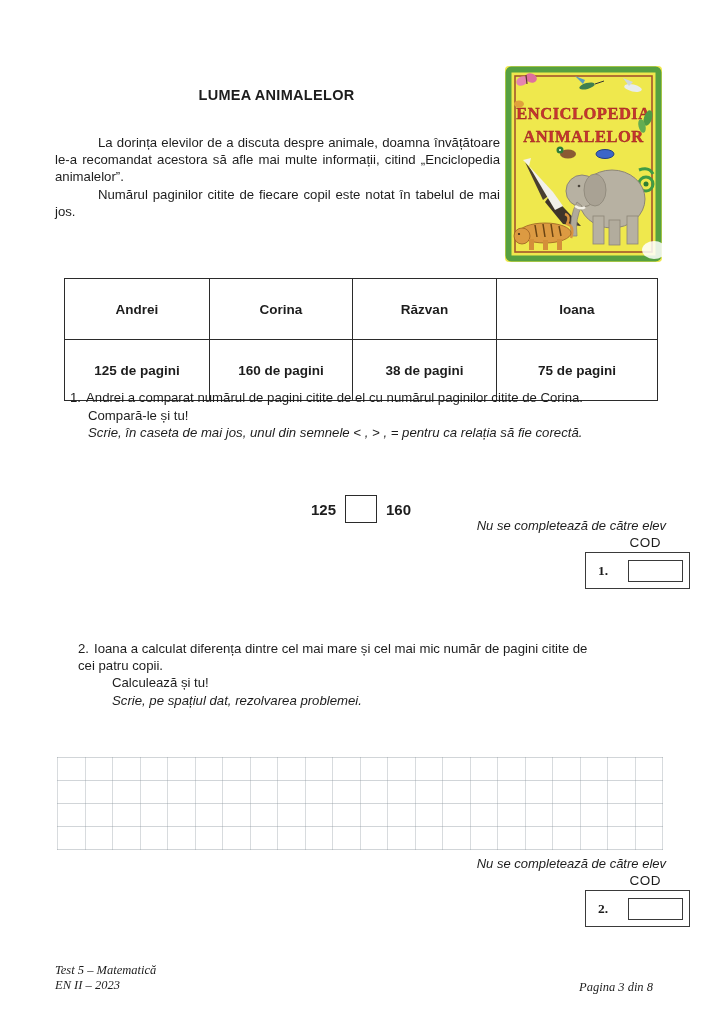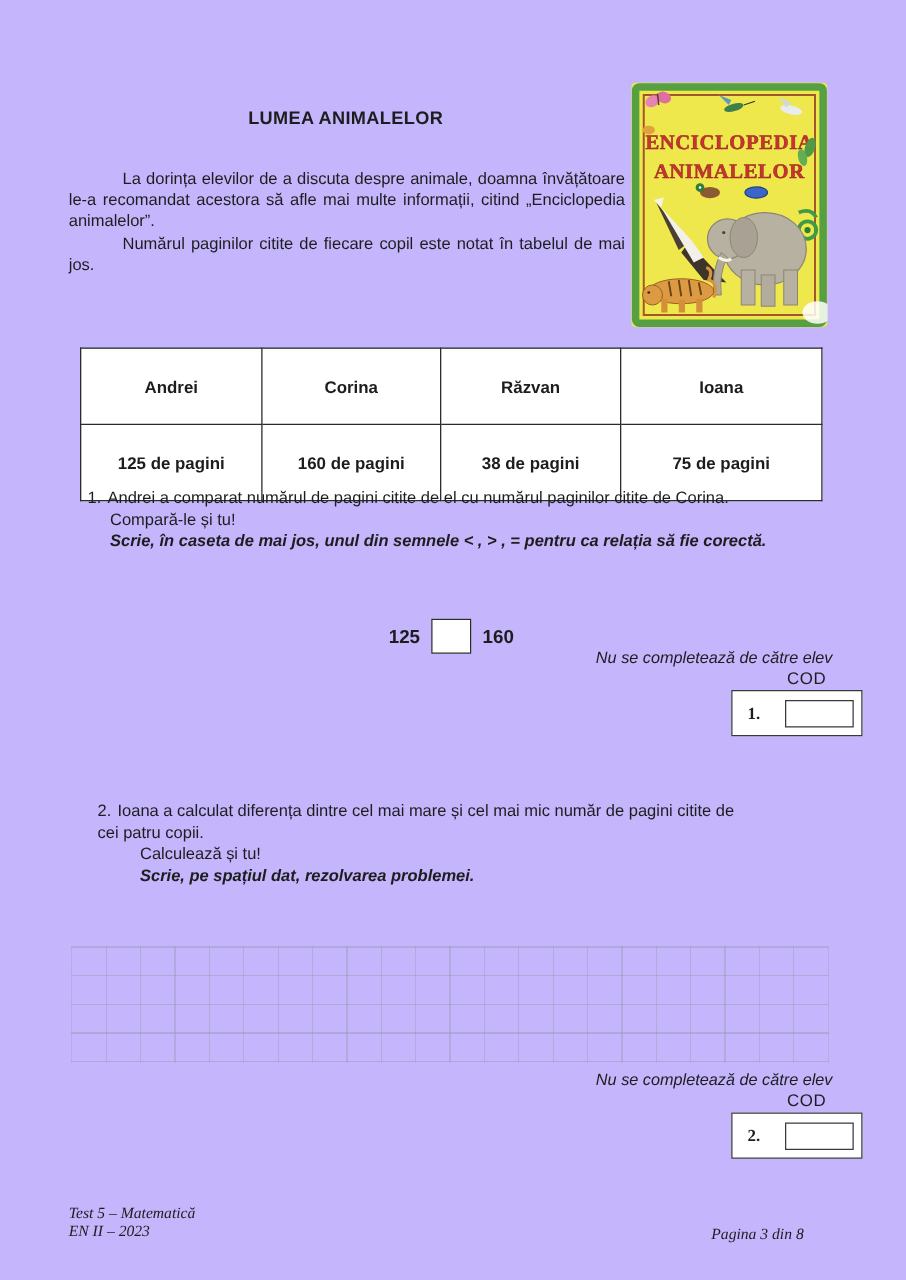--- a/index.html
+++ b/index.html
@@ -1,18 +1,18 @@
 <!DOCTYPE html>
 <html><head>
 <meta charset="utf-8">
 <style>
   html,body{margin:0;padding:0;background:#e8e8e8;}
   .page{
     position:relative;width:725px;height:1024px;margin:0 auto;
-    background:#c4b5fd;color:#1d1d1d;overflow:hidden;
+    background:#ffffff;color:#1d1d1d;overflow:hidden;
     font-family:"Liberation Sans",sans-serif;
   }
   
   .doc-title{position:absolute;left:55px;top:87px;width:443px;margin:0;
     text-align:center;font-size:14.5px;font-weight:bold;letter-spacing:.3px;}
   
   .book{position:absolute;left:505px;top:66px;width:157px;height:196px;}
   
   .intro{position:absolute;left:55px;top:134px;width:445px;
     font-size:13.2px;line-height:17.2px;text-align:justify;}
@@ -26,21 +26,21 @@
   .data-table col:nth-child(3){width:144px;}
   .data-table col:nth-child(4){width:161px;}
   
   .q1{position:absolute;left:70px;top:389px;width:600px;font-size:13.2px;line-height:17.6px;}
   .q2{position:absolute;left:78px;top:640px;width:610px;font-size:13.2px;line-height:17.2px;}
   .qline{white-space:nowrap;}
   .qnum{margin-right:5px;}
   .q1 .cont{margin-left:18px;}
   .q2 .cont2{margin-left:34px;}
   .qbold{font-weight:normal;}
-  .qbi{font-weight:bold;font-style:italic;}
+  .qbi{font-weight:normal;font-style:italic;}
   
   .compare{position:absolute;left:311px;top:495px;display:flex;align-items:center;
     font-weight:bold;font-size:15px;}
   .answer-box{display:inline-block;width:30px;height:26px;border:1.6px solid #2b2b2b;
     margin:0 9px;background:#fff;}
   
   .note{position:absolute;right:59px;font-style:italic;font-size:13px;white-space:nowrap;}
   .note1{top:518px;} .note2{top:856px;}
   .codlabel{position:absolute;left:585px;width:76px;text-align:right;font-size:13.5px;letter-spacing:.5px;}
   .codlabel1{top:535px;} .codlabel2{top:873px;}
@@ -52,21 +52,21 @@
     border:1.4px solid #3a3a3a;background:#fff;}
   
   .grid{position:absolute;left:57px;top:757px;width:606px;height:93px;
     background-image:
       repeating-linear-gradient(to right, rgba(140,150,158,.34) 0 1px, transparent 1px 27.5px),
       repeating-linear-gradient(to bottom, rgba(140,150,158,.40) 0 1px, transparent 1px 23px);
   }
   
   .footer-left{position:absolute;left:55px;top:963px;
     font-family:"Liberation Serif",serif;font-style:italic;font-size:12.5px;line-height:14.5px;}
-  .footer-right{position:absolute;right:82px;top:980px;
+  .footer-right{position:absolute;right:72px;top:980px;
     font-family:"Liberation Serif",serif;font-style:italic;font-size:12.5px;}
 </style>
 </head>
 <body>
 
 <div class="page">
 
   <h1 class="doc-title">LUMEA ANIMALELOR</h1>
 
   <svg class="book" viewBox="0 0 157 196" aria-hidden="true">

